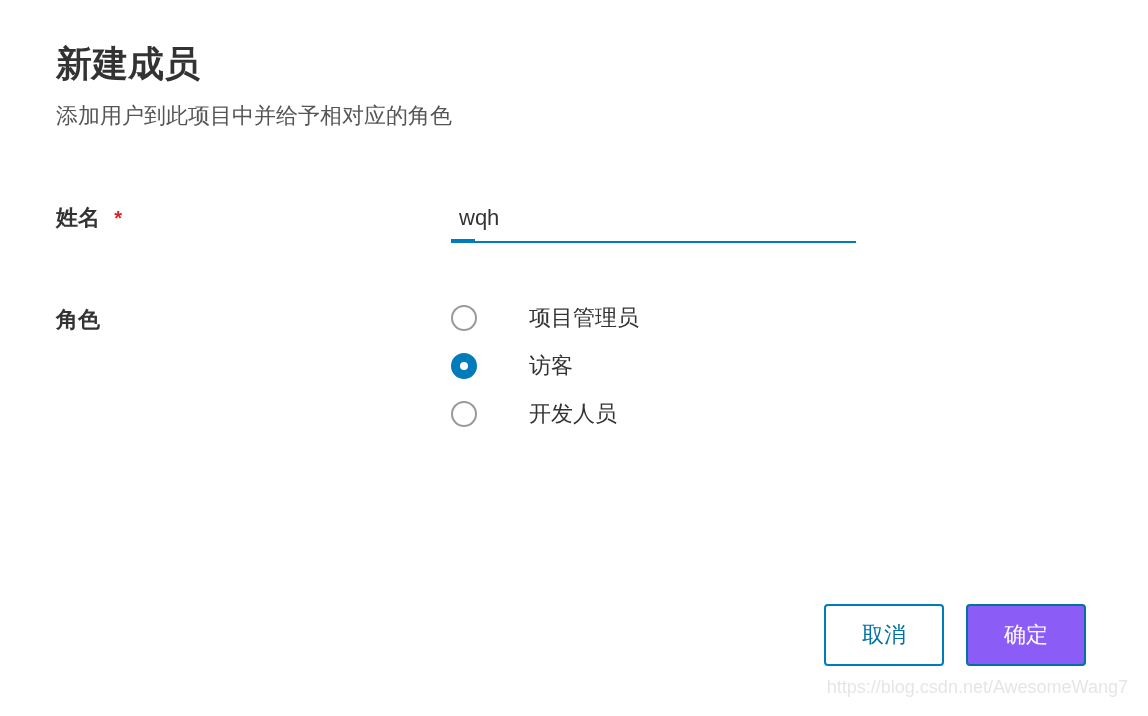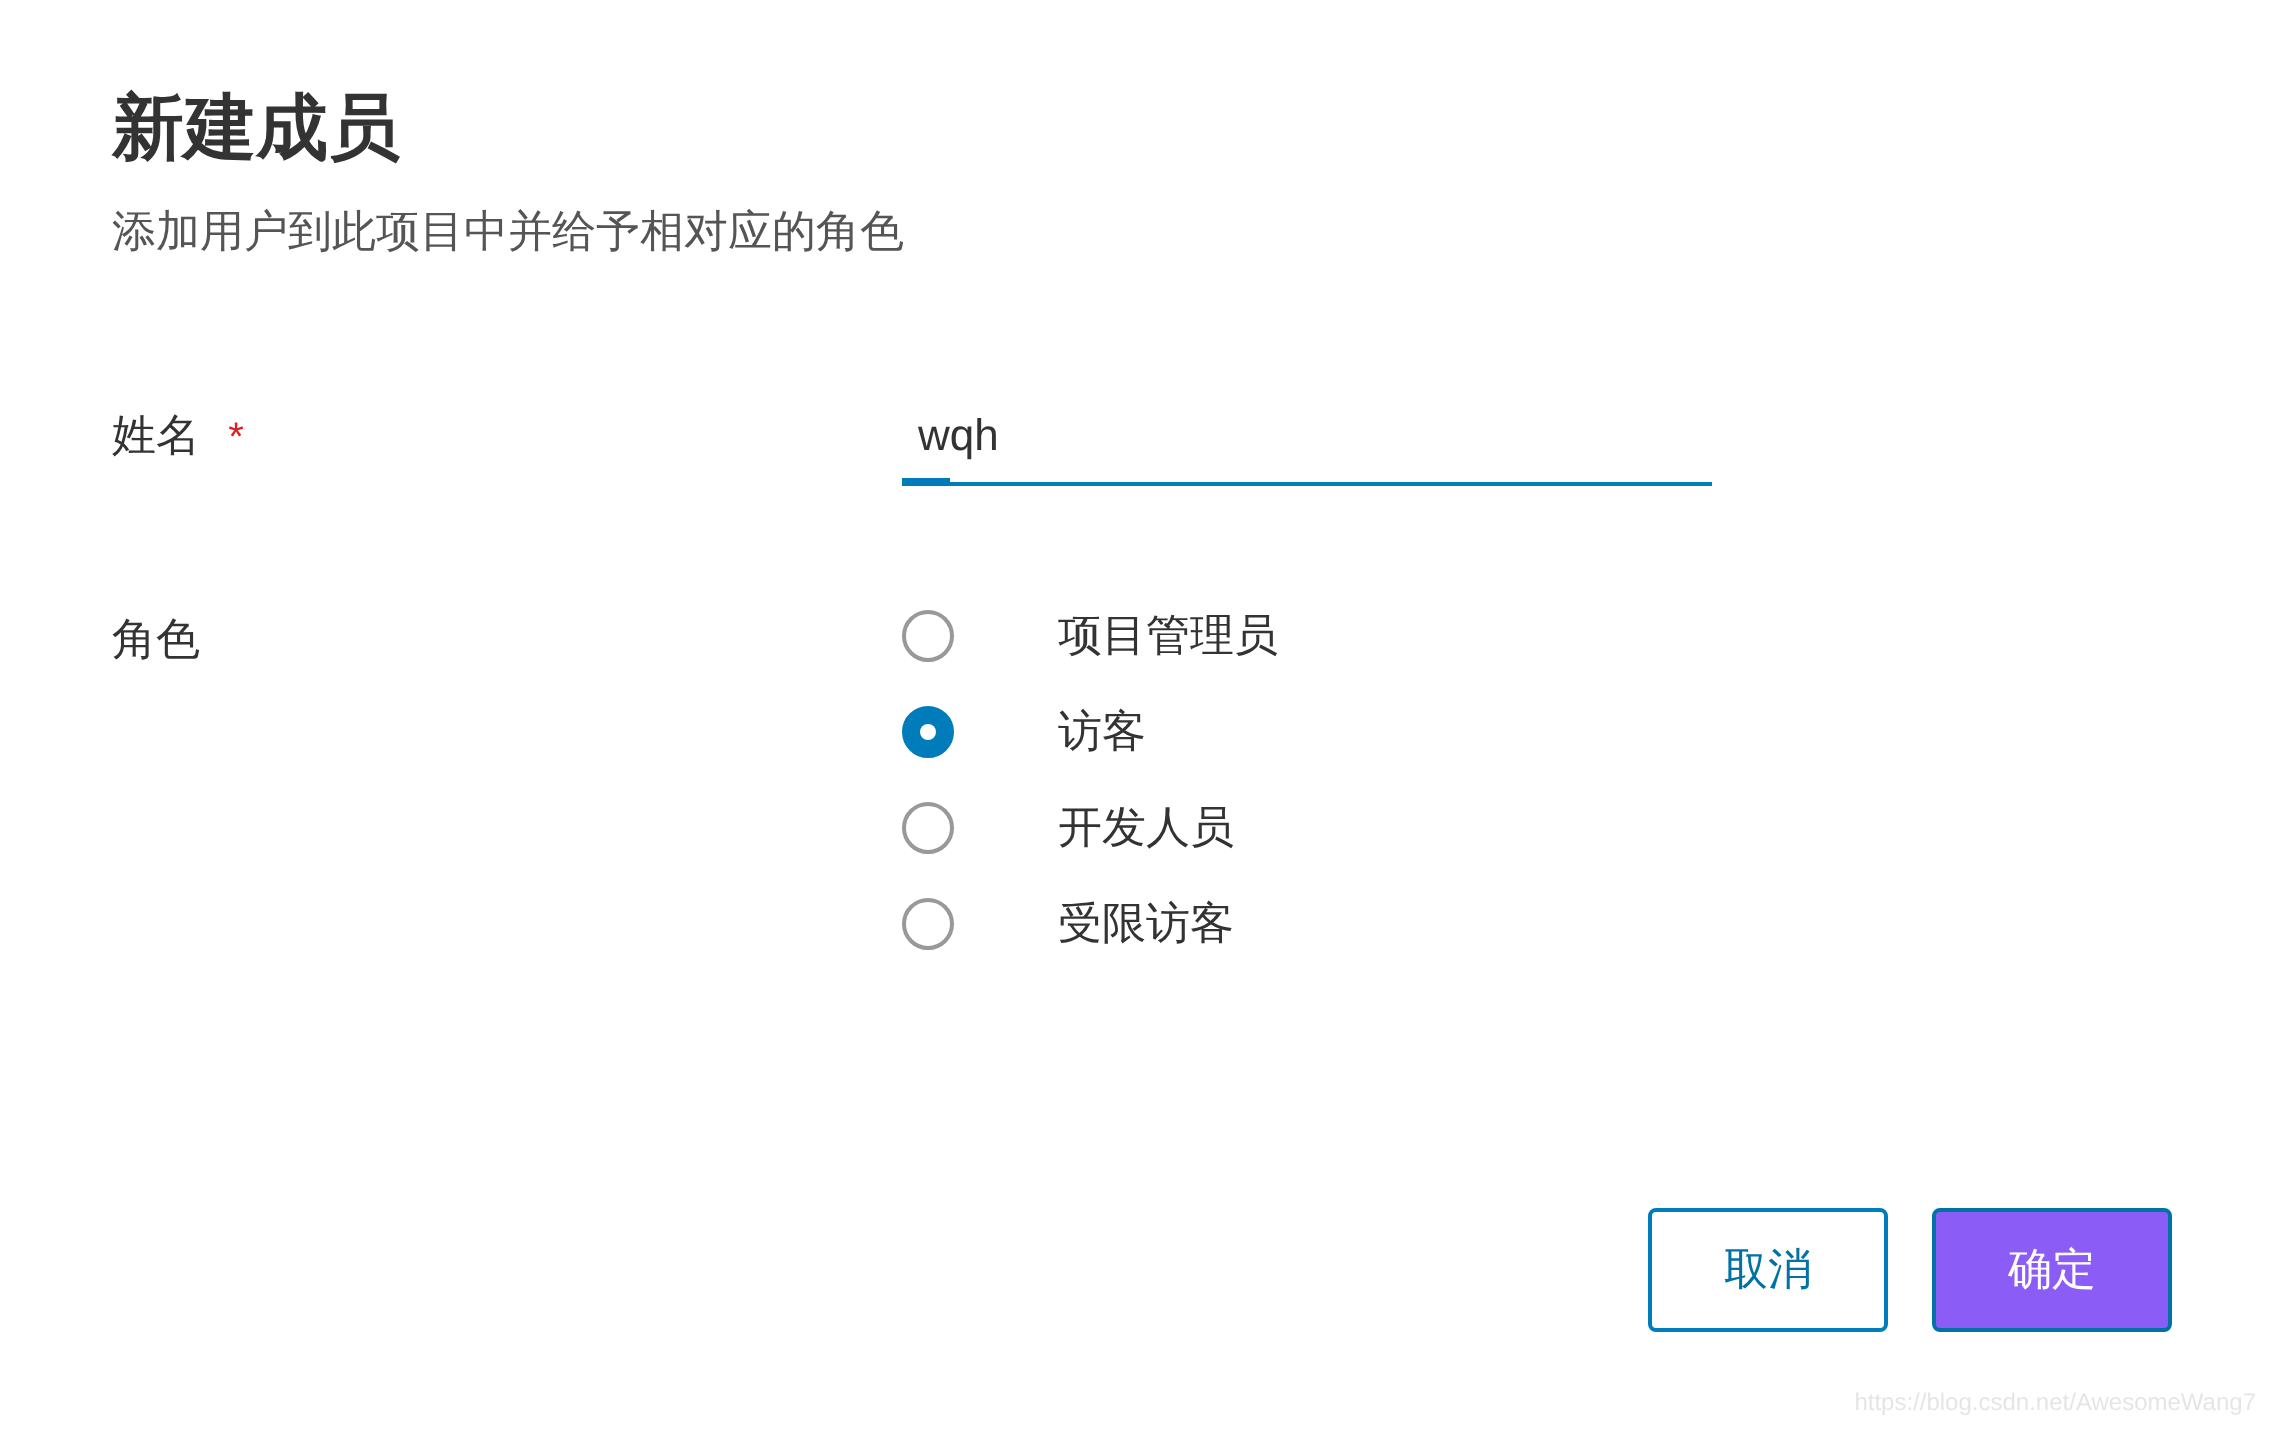--- a/index.html
+++ b/index.html
@@ -28,21 +28,21 @@
       margin-bottom: 70px;
     }
     .form-row {
       display: flex;
       align-items: flex-start;
       margin-bottom: 60px;
     }
     .form-label {
       width: 395px;
       font-size: 22px;
-      font-weight: 400;
+      font-weight: 700;
       color: #333;
       padding-top: 2px;
     }
     .required-mark {
       color: #e02020;
       margin-left: 8px;
       font-size: 20px;
     }
     .form-control {
       flex: 1;
@@ -126,23 +126,23 @@
       color: #0072a3;
       border: 2px solid #007cbb;
     }
     .btn-confirm {
       background: #8b5cf6;
       color: #fff;
       border: 2px solid #0072a3;
     }
     .watermark {
       position: absolute;
-      bottom: 8px;
+      bottom: 18px;
       right: 20px;
-      font-size: 12px;
+      font-size: 18px;
       color: #ccc;
       opacity: 0.5;
     }
   </style>
 </head>
 <body>
 
 <div class="dialog-title">新建成员</div>
 <div class="dialog-subtitle">添加用户到此项目中并给予相对应的角色</div>
 
@@ -169,24 +169,20 @@
         <span class="radio-label">项目管理员</span>
       </div>
       <div class="radio-item">
         <span class="radio-circle selected"></span>
         <span class="radio-label">访客</span>
       </div>
       <div class="radio-item">
         <span class="radio-circle"></span>
         <span class="radio-label">开发人员</span>
       </div>
-      <div class="radio-item">
-        <span class="radio-circle"></span>
-        <span class="radio-label">受限访客</span>
-      </div>
     </div>
   </div>
 </div>
 
 <div class="button-row">
   <button class="btn btn-cancel">取消</button>
   <button class="btn btn-confirm">确定</button>
 </div>
 
 <div class="watermark">https://blog.csdn.net/AwesomeWang7</div>

